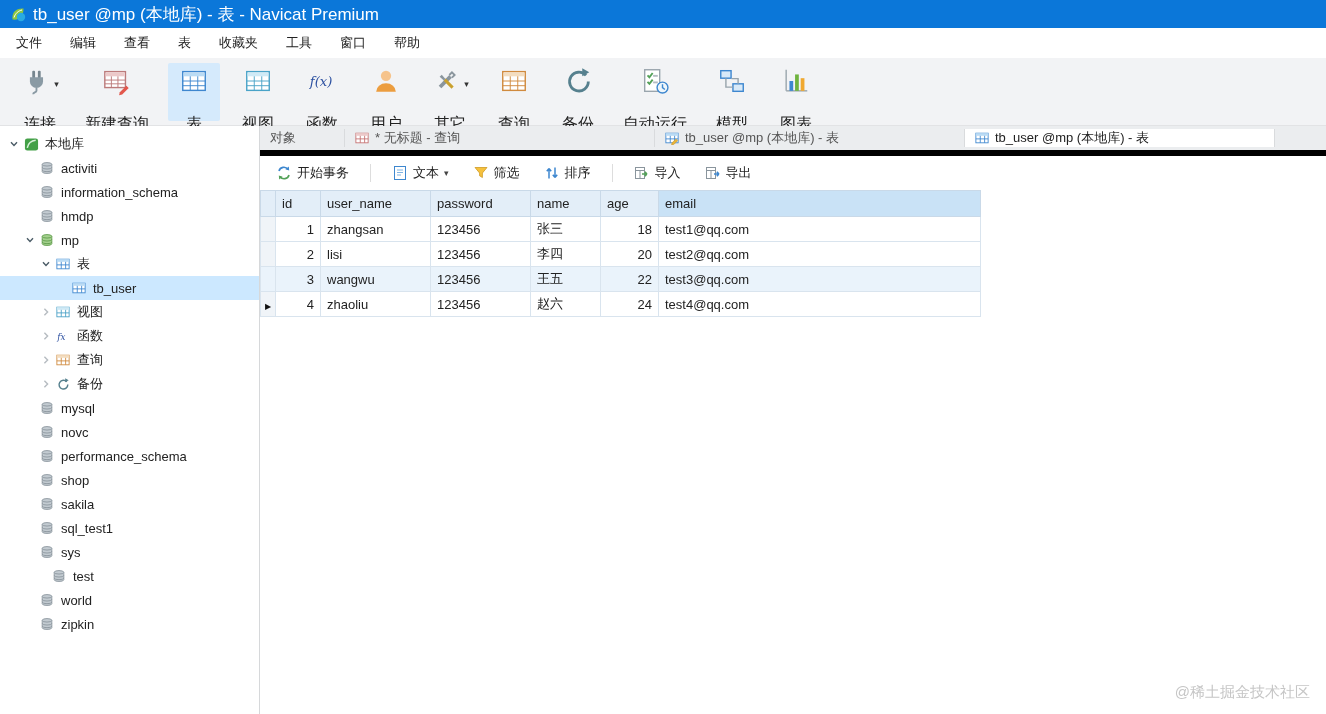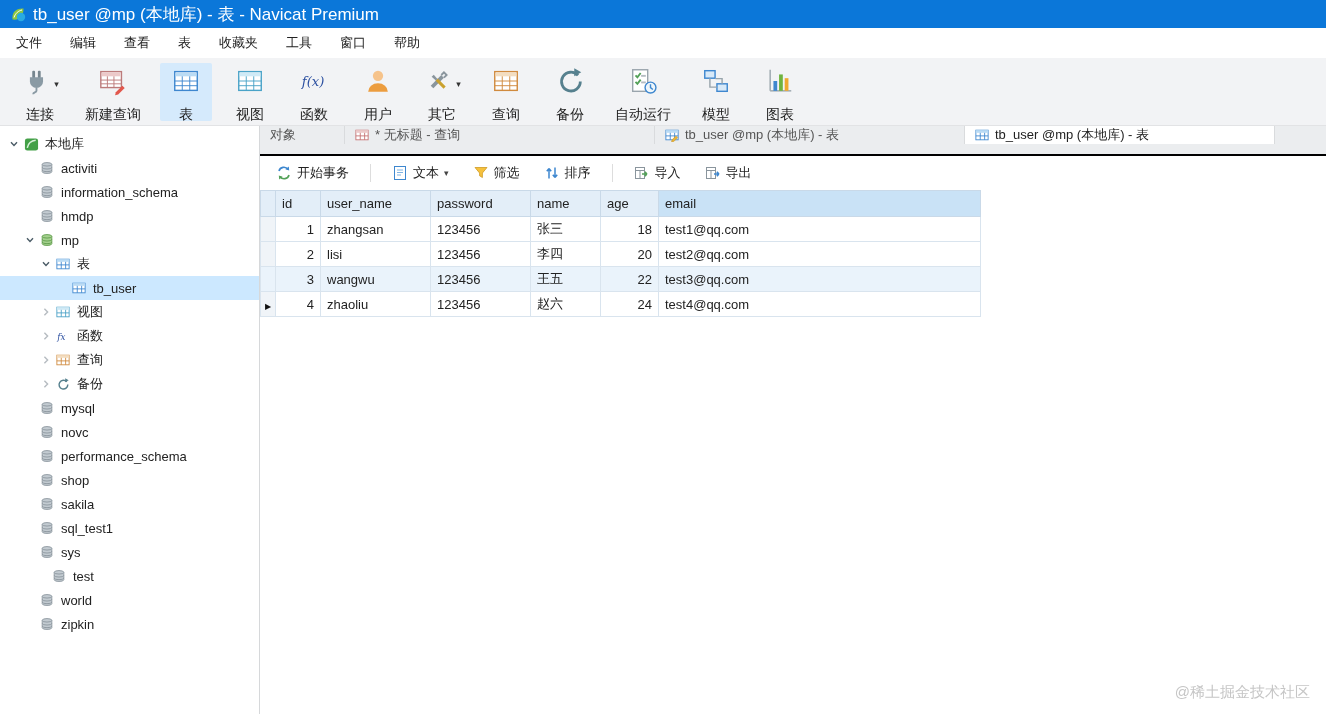--- a/index.html
+++ b/index.html
@@ -11,31 +11,31 @@
   .titlebar{height:28px;background:#0b77d9;color:#fff;display:flex;align-items:center;gap:7px;padding:0 10px;font-size:17px}
 
   .menubar{height:30px;display:flex;align-items:center;background:#fff;padding-left:2px}
   .menu-item{padding:5px 14px;cursor:default;white-space:nowrap}
 
   .toolbar{height:68px;background:#f2f3f5;border-bottom:1px solid #e2e3e5;display:flex;align-items:flex-start;padding:5px 0 0 14px;gap:12px}
   .tb-item{display:flex;flex-direction:column;align-items:center;min-width:52px;height:58px;padding:3px 7px 0;border-radius:2px}
   .tb-item.active{background:#d5eafc}
   .tb-icon-row{height:32px;display:flex;align-items:center;gap:3px}
   .tb-caret{font-size:9px;color:#333;align-self:flex-end;margin-bottom:7px}
-  .tb-label{font-size:14px;margin-top:10px;white-space:nowrap}
+  .tb-label{font-size:16px;margin-top:18px;white-space:nowrap}
 
   .main{display:flex;height:588px}
   .sidebar{width:260px;flex:none;background:#fff;border-right:1px solid #d6d8da;padding-top:6px;overflow:hidden}
   .tree-row{height:24px;display:flex;align-items:center;white-space:nowrap}
   .tree-row.selected{background:#cce8ff}
   .tree-arrow{width:16px;flex:none;display:inline-flex;justify-content:center;line-height:0}
   .tree-icon{width:18px;flex:none;margin-right:5px}
 
   .content{flex:1;min-width:0;display:flex;flex-direction:column;background:#fff;position:relative}
-  .tabbar{height:30px;background:#ebedef;border-bottom:2px solid #000000;display:flex;align-items:flex-start}
+  .tabbar{height:30px;background:#ebedef;border-bottom:6px solid #000000;display:flex;align-items:center}
   .tab{width:310px;flex:none;display:flex;align-items:center;gap:6px;padding:0 10px;border-right:1px solid #d9dbdd;color:#555;overflow:hidden;white-space:nowrap}
   .tab.tab-objects{width:85px}
   .tab.active{background:#fff;color:#222}
   .tab-endbox{margin-left:auto;width:50px;flex:none;background:#fff;border-left:1px solid #d9dbdd}
 
   .table-toolbar{height:34px;display:flex;align-items:center;gap:8px;padding-left:8px;background:#fff}
   .tt-btn{display:flex;align-items:center;gap:5px;padding:5px 8px;border-radius:2px;white-space:nowrap}
   .tt-sep{width:1px;height:18px;background:#ddd;margin:0 5px}
   .tt-caret{font-size:9px;color:#444}
 

